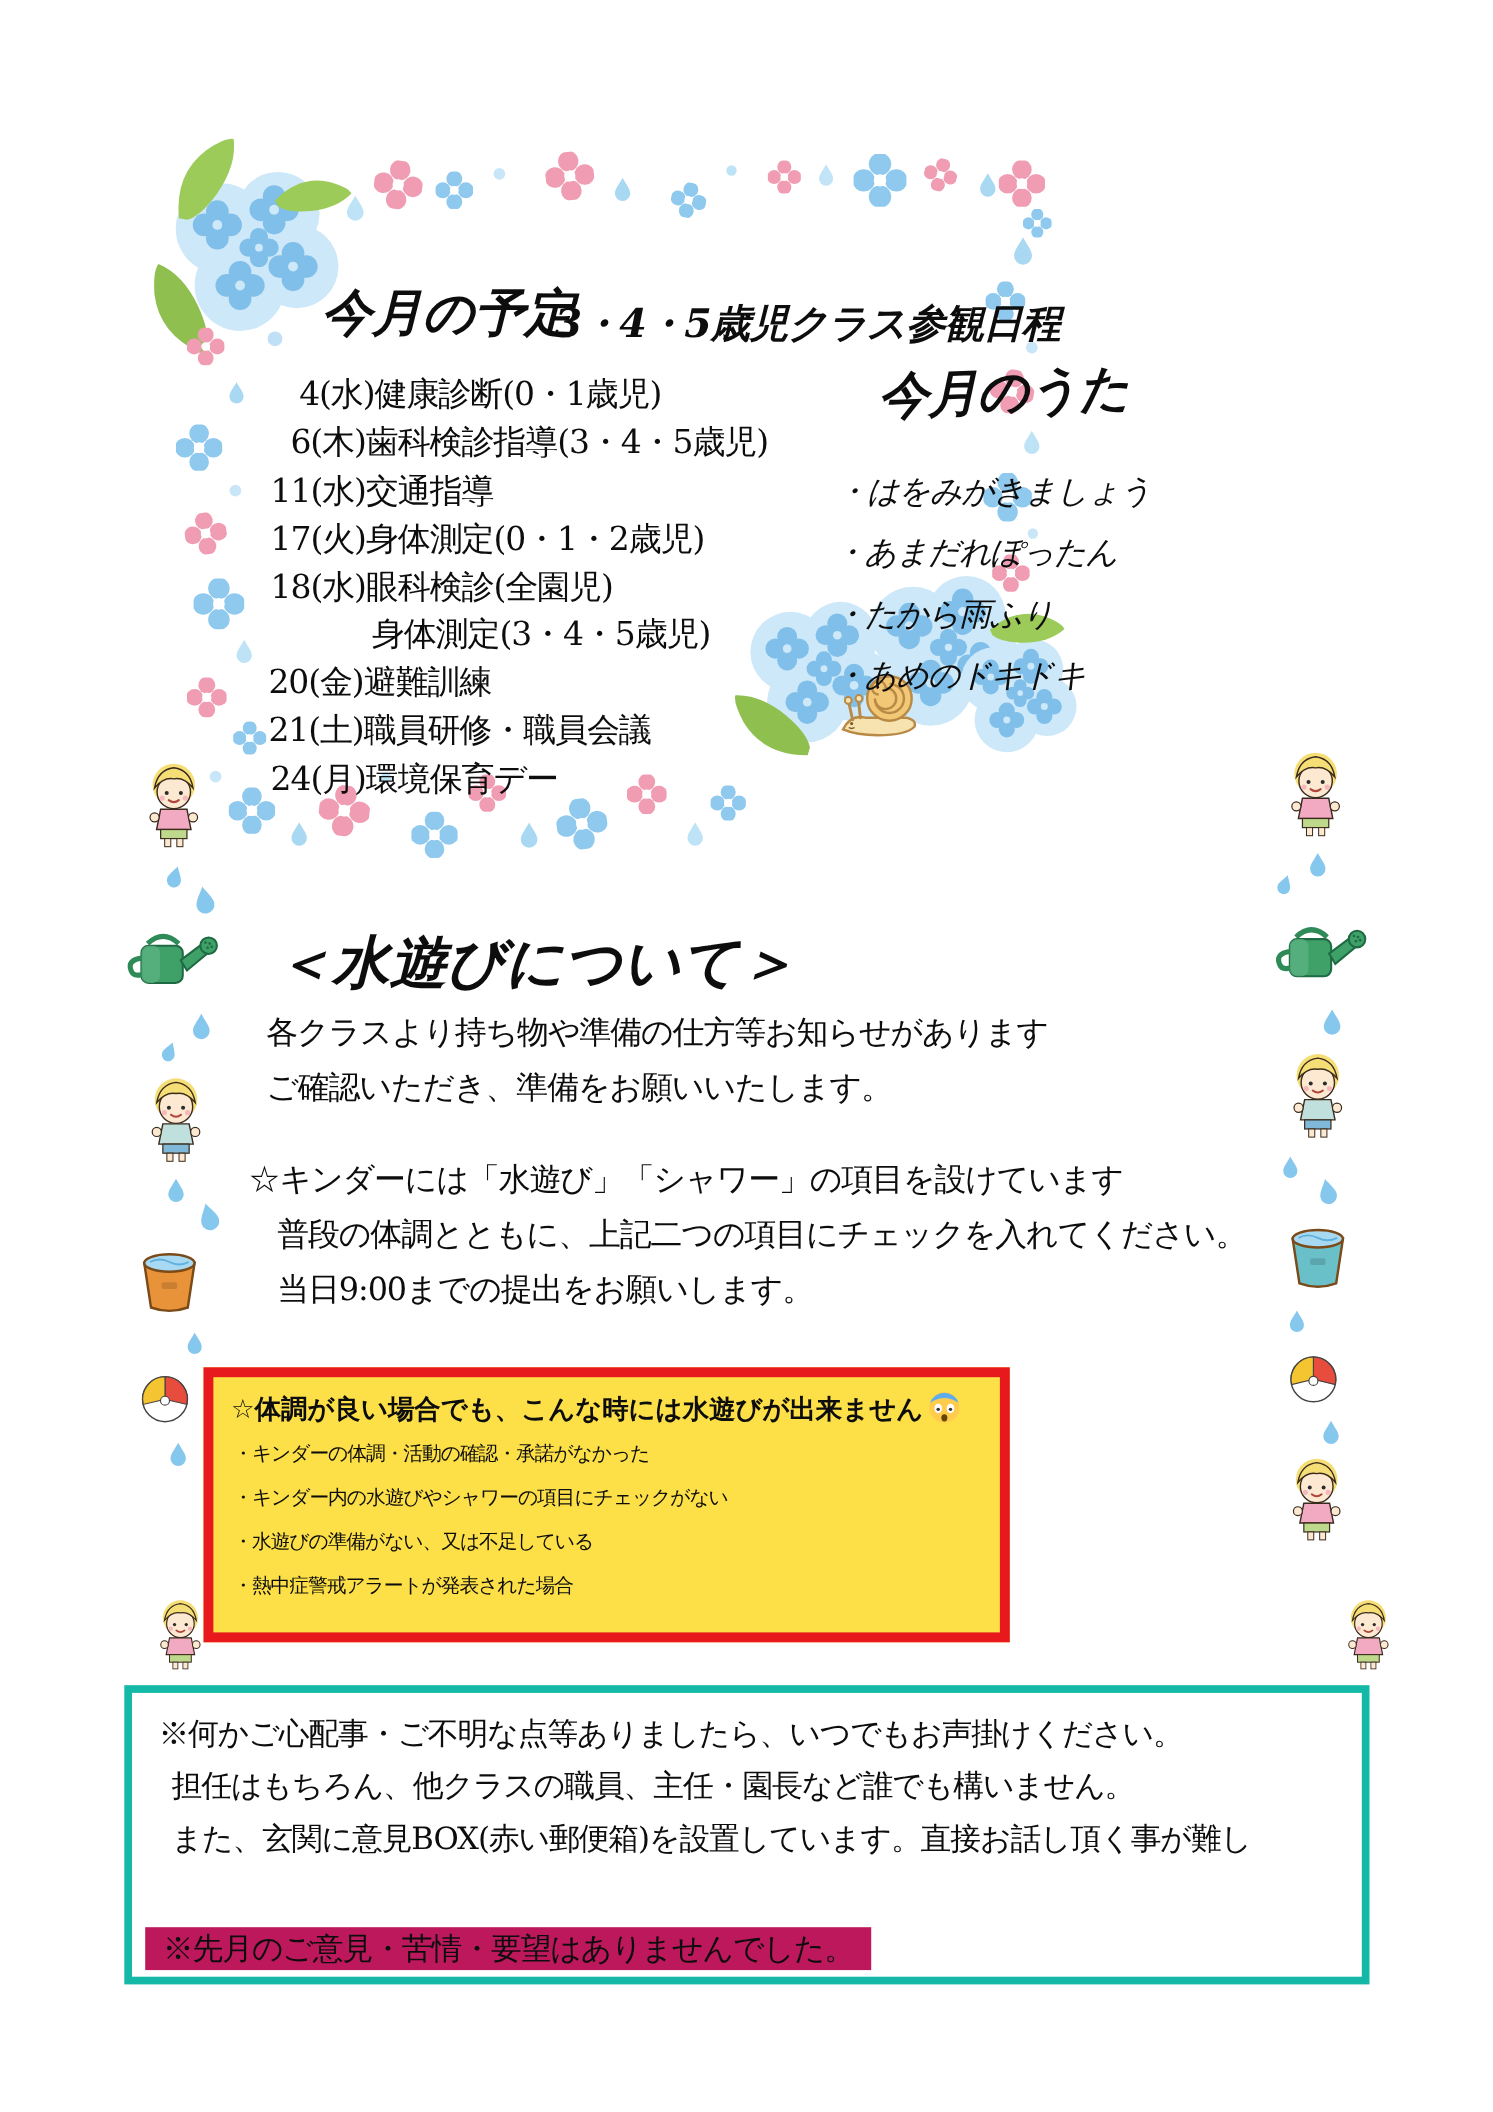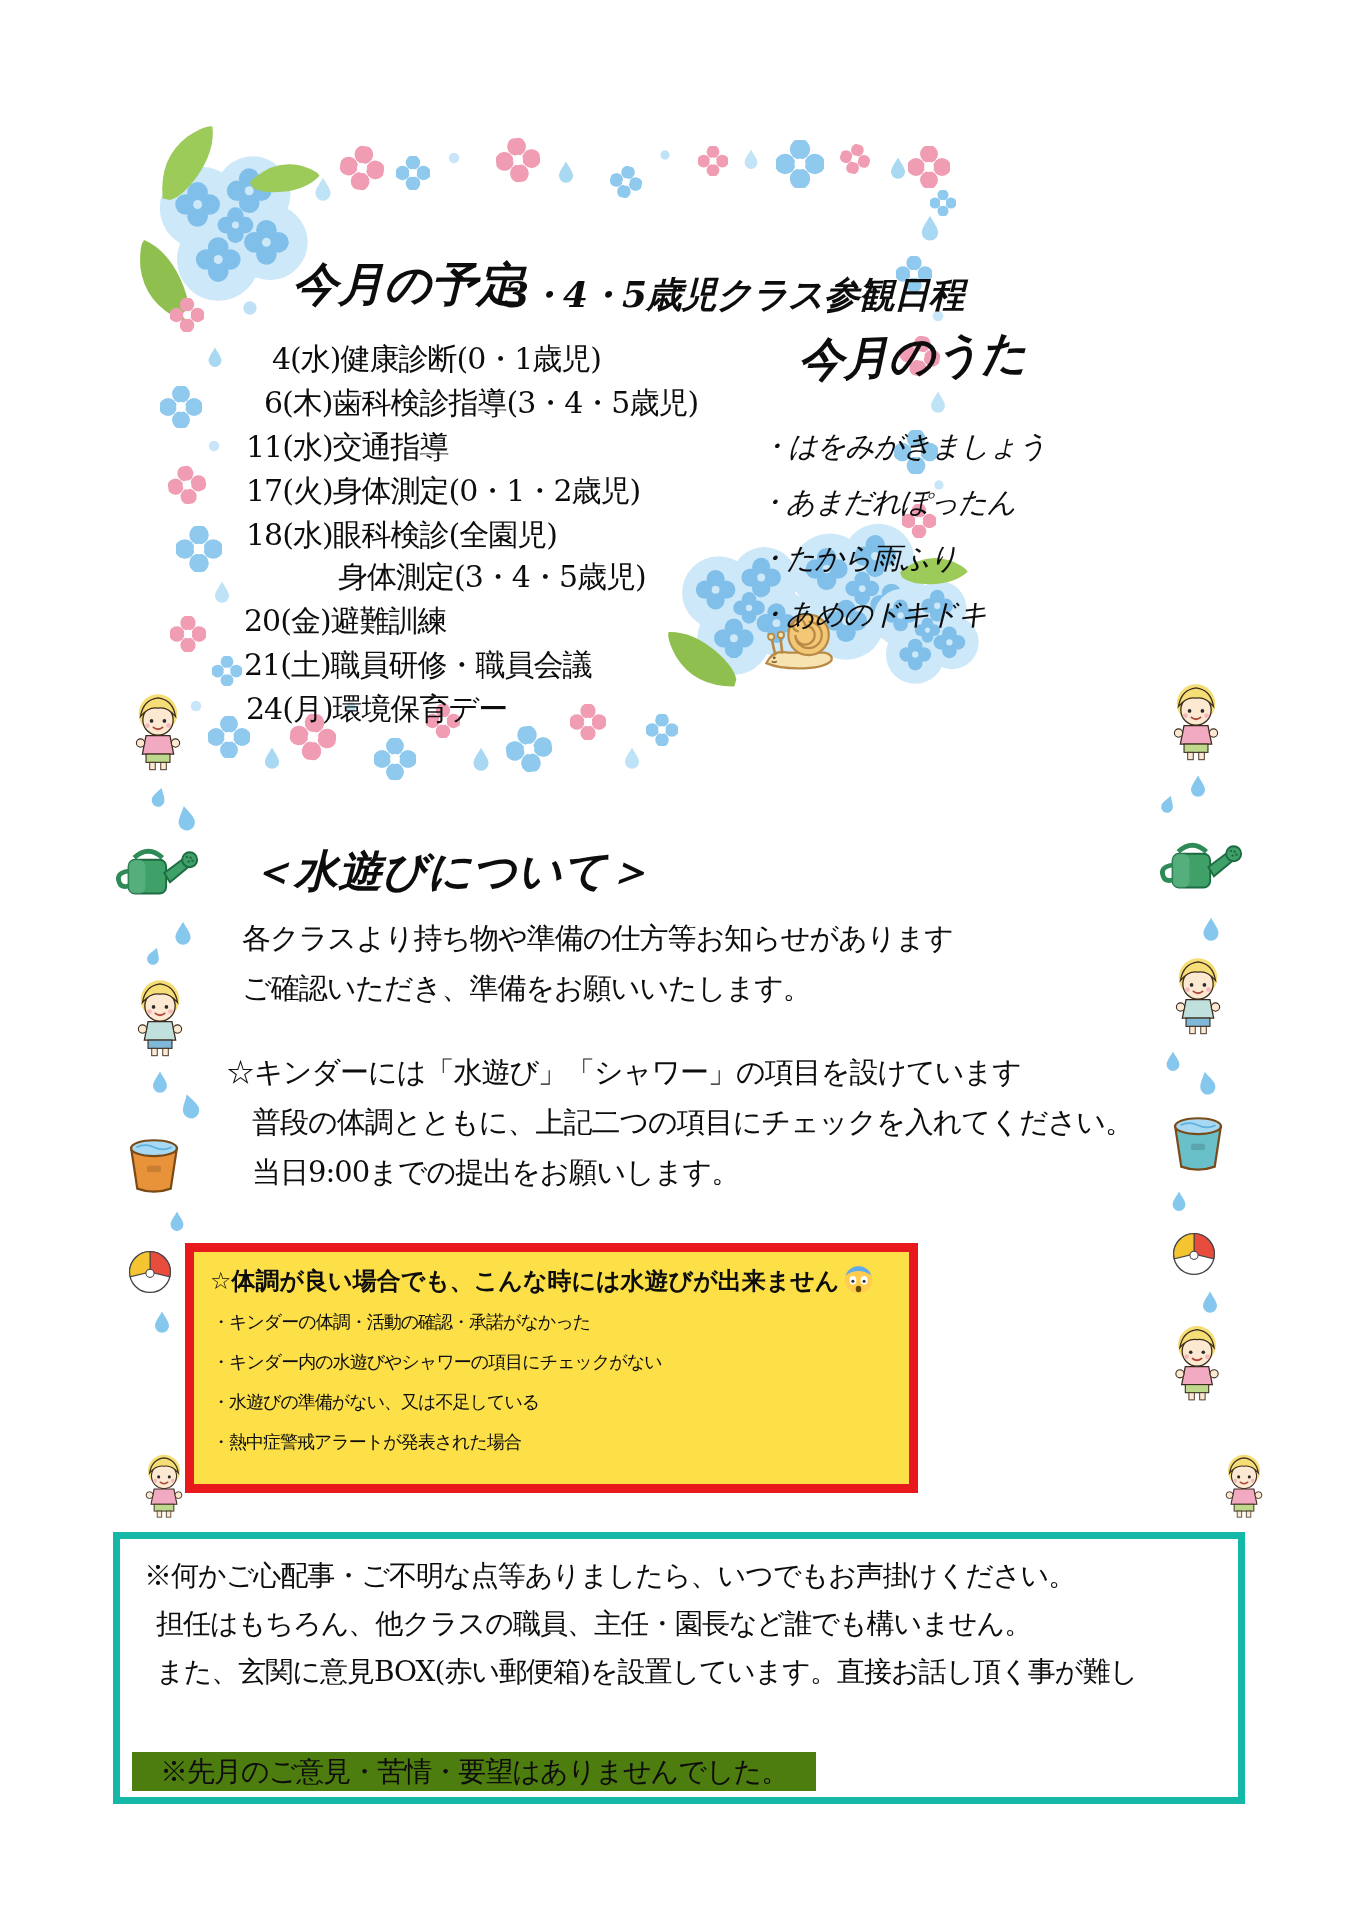--- a/index.html
+++ b/index.html
@@ -5,31 +5,31 @@
   *{margin:0;padding:0;box-sizing:border-box}
   html,body{background:#fff}
   .page{position:relative;width:1357px;height:1920px;background:#fff;overflow:hidden;
         font-family:"DejaVu Serif","Liberation Serif",serif;color:#0d0d0d}
   .t{position:absolute;white-space:nowrap;letter-spacing:-1px;line-height:1.15}
   .ttl{font-size:46px;font-weight:700;font-style:italic;letter-spacing:0}
   .sub{font-size:36px;font-weight:700;font-style:italic}
   .li{font-size:30px}
   .song-ttl{font-size:46px;font-weight:700;font-style:italic;transform:rotate(-2deg)}
   .song{font-size:29px;font-style:italic}
-  .h2{font-size:44px;font-weight:700;font-style:italic;letter-spacing:0}
+  .h2{font-size:52px;font-weight:700;font-style:italic;letter-spacing:0}
   .body{font-size:29px}
   .redbox{position:absolute;left:185px;top:1243px;width:733px;height:250px;
           border:9px solid #E8191C;background:#fde047;z-index:3}
   .red-h{position:absolute;left:16px;top:12px;white-space:nowrap;
          font-family:"DejaVu Sans","Liberation Sans",sans-serif;font-weight:700;font-size:24px}
   .red-li{font-size:18px}
   .greenbox{position:absolute;left:113px;top:1532px;width:1132px;height:272px;
             border:7px solid #14b8a6;background:#fff;z-index:3}
   .g-line{position:absolute;white-space:nowrap;font-size:28px;letter-spacing:-1px}
-  .hl{background:#4d7c0f;padding:3px 28px}
+  .hl{background:#be185d;padding:3px 16px}
   .emo{display:inline-block;width:31px;height:31px;vertical-align:-6px;margin-left:4px}
   #deco{position:absolute;inset:0;z-index:1}
   .txt-layer{position:absolute;inset:0;z-index:2}
 </style>
 </head>
 <body>
 
 <svg width="0" height="0" style="position:absolute" aria-hidden="true">
   <defs>
     <symbol id="flower4" viewBox="0 0 24 24">

